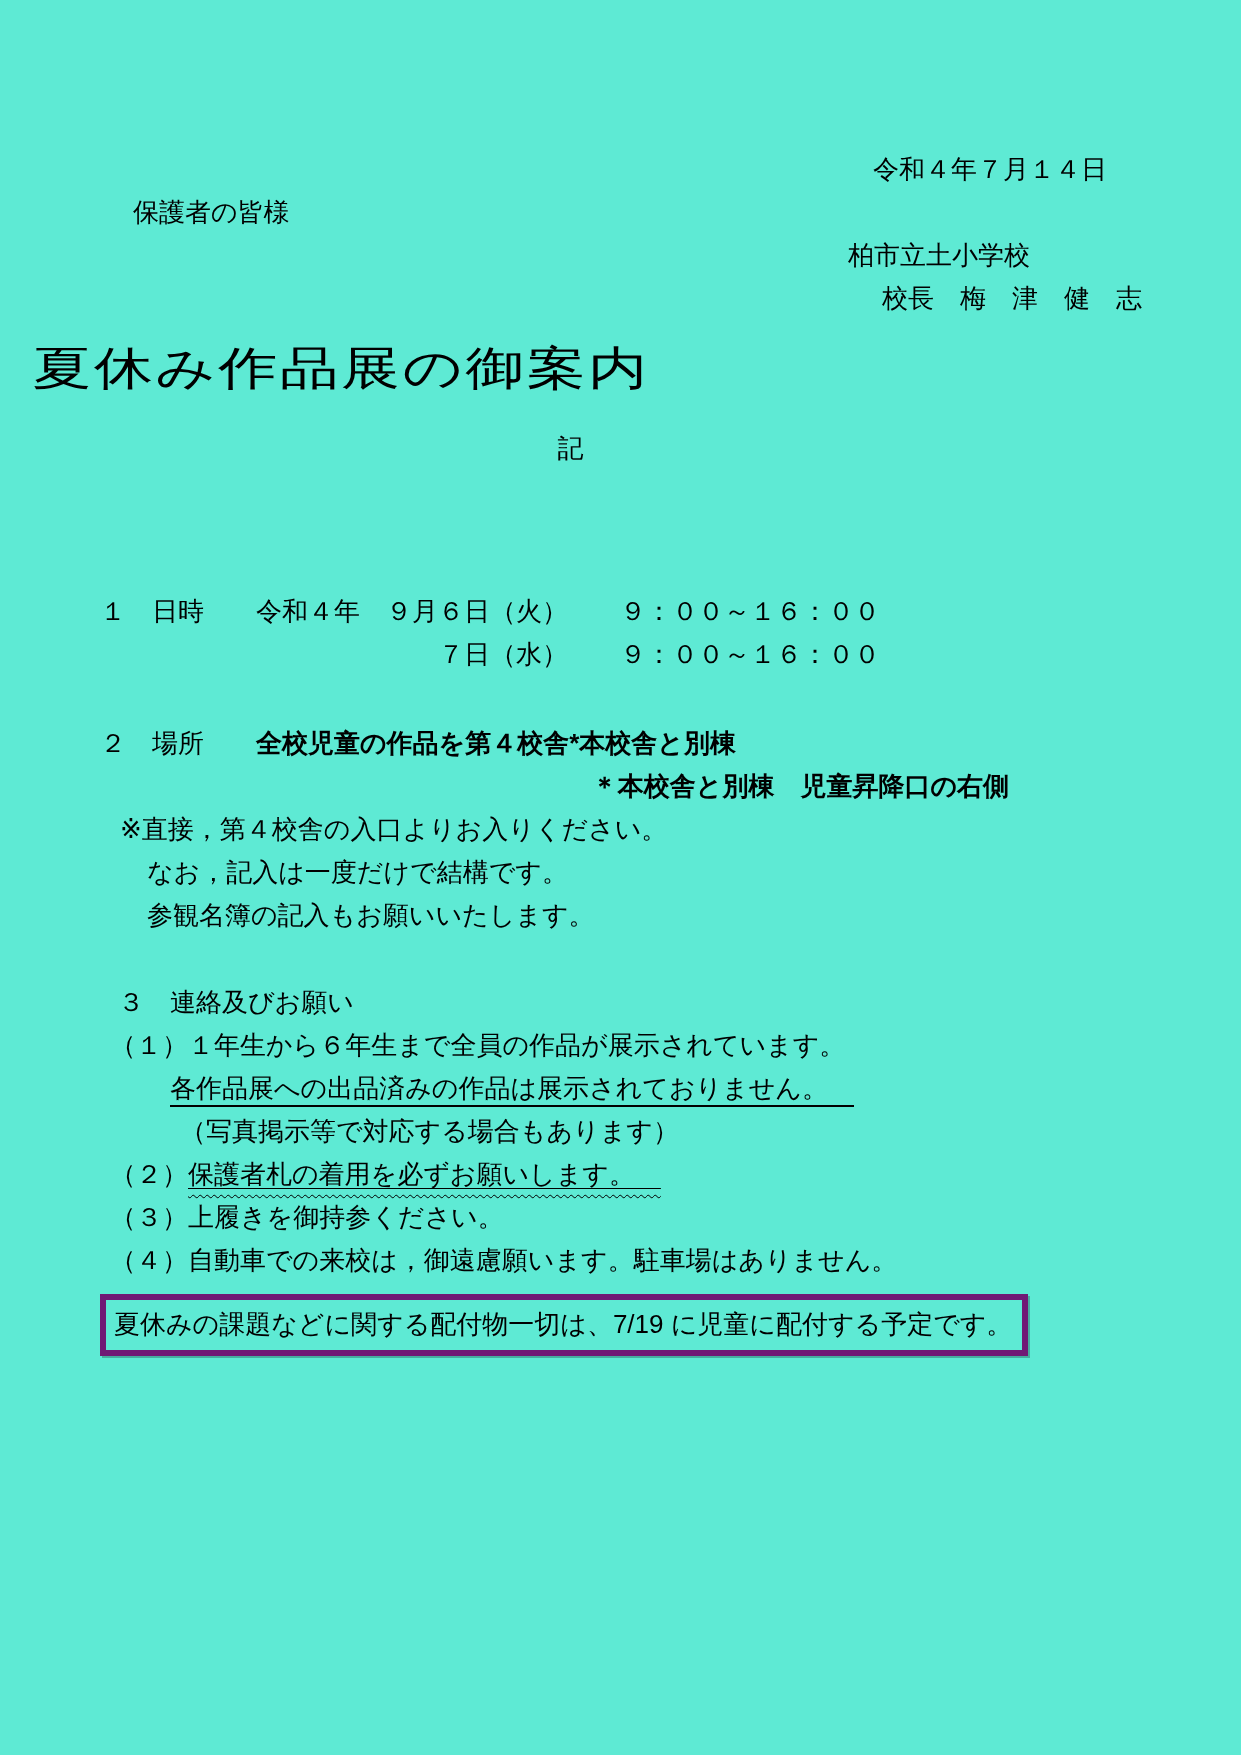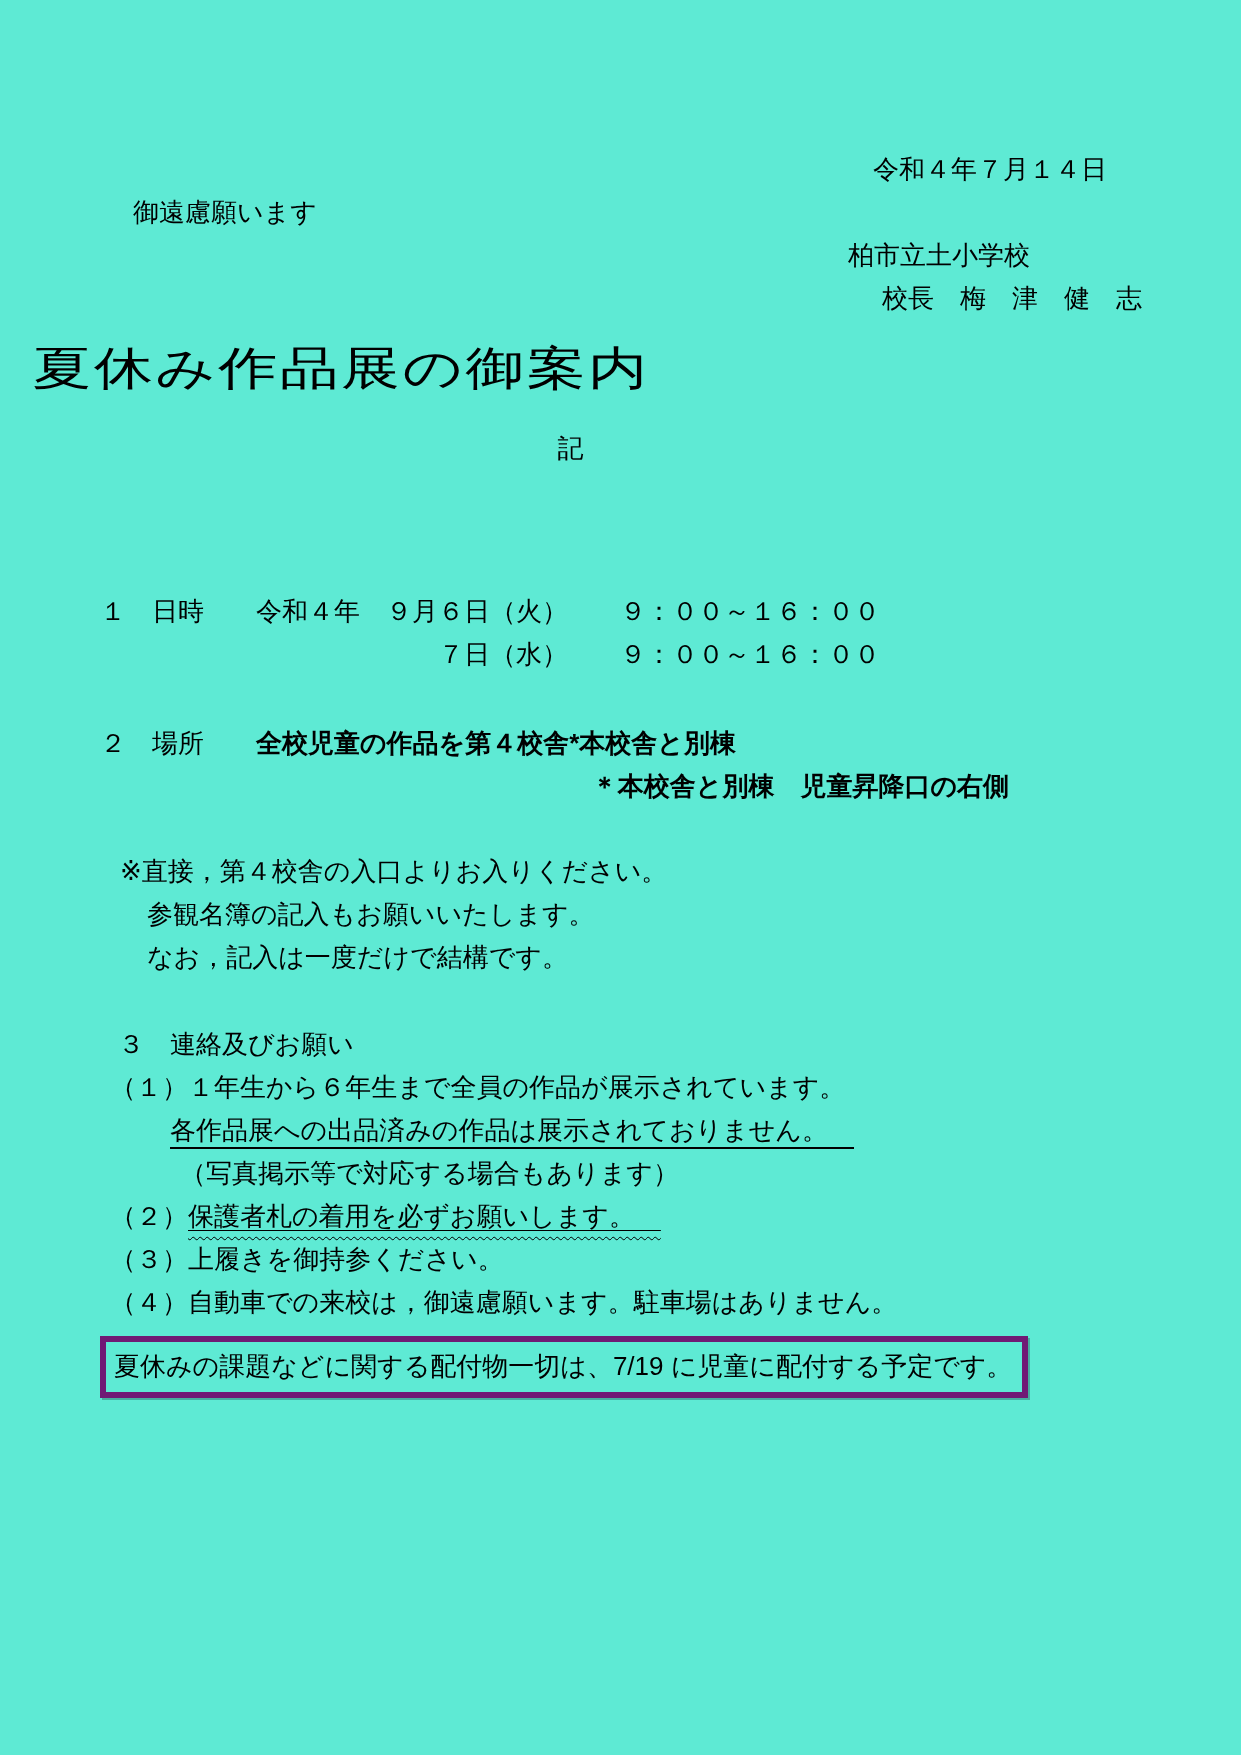--- a/index.html
+++ b/index.html
@@ -31,21 +31,21 @@
     letter-spacing:2px;
     transform:scaleX(1.28);
     transform-origin:center;
     white-space:pre;
   }
   .intro{margin-top:50px;}
   .record{margin-top:22px;text-align:center;padding-right:100px;}
   .sec1{margin-top:120px;}
   .sec2{margin-top:46px;}
   .note-right{text-align:right;padding-right:132px;}
-  .notes{margin-top:42px;}
+  .notes{}
   .notes .n1{margin-left:20px;}
   .notes .n2,.notes .n3{margin-left:47px;}
   .sec3{margin-top:44px;}
   .sec3 .head{margin-left:18px;}
   .sec3 .item{margin-left:10px;}
   .sec3 .sub-ul{margin-left:70px;}
   .sec3 .sub-p{margin-left:80px;}
   
   .u-solid{border-bottom:2px solid #000;padding-bottom:2px;}
   .u-double{
@@ -76,21 +76,21 @@
     line-height:44px;
     white-space:pre;
   }
 </style>
 </head>
 <body>
 
 <div class="doc">
 
   <div class="ln issue-date">令和４年７月１４日</div>
-  <div class="ln recipient">御遠慮願います</div>
+  <div class="ln recipient">保護者の皆様</div>
   <div class="ln school">柏市立土小学校</div>
   <div class="ln principal">校長　梅　津　健　志</div>
 
   <div class="title-wrap">
     <span class="title">夏休み作品展の御案内</span>
   </div>
 
 
   <div class="ln record">記</div>
 
@@ -99,22 +99,22 @@
     <div class="ln">　　　　　　　　　　　　　７日（水）　　９：００～１６：００</div>
   </div>
 
   <div class="sec2">
     <div class="ln"><span>２　場所　　</span><span class="b">全校児童の作品を第４校舎*本校舎と別棟</span></div>
     <div class="ln note-right b">＊本校舎と別棟　児童昇降口の右側</div>
   </div>
 
   <div class="notes">
     <div class="ln n1">※直接，第４校舎の入口よりお入りください。</div>
+    <div class="ln n3">なお，記入は一度だけで結構です。</div>
     <div class="ln n2">参観名簿の記入もお願いいたします。</div>
-    <div class="ln n3">なお，記入は一度だけで結構です。</div>
   </div>
 
   <div class="sec3">
     <div class="ln head">３　連絡及びお願い</div>
     <div class="ln item">（１）１年生から６年生まで全員の作品が展示されています。</div>
     <div class="ln sub-ul"><span class="u-solid">各作品展への出品済みの作品は展示されておりません。　</span></div>
     <div class="ln sub-p">（写真掲示等で対応する場合もあります）</div>
     <div class="ln item"><span>（２）</span><span class="u-wavy"><span class="inner">保護者札の着用を必ずお願いします。　</span></span></div>
     <div class="ln item">（３）上履きを御持参ください。</div>
     <div class="ln item">（４）自動車での来校は，御遠慮願います。駐車場はありません。</div>

